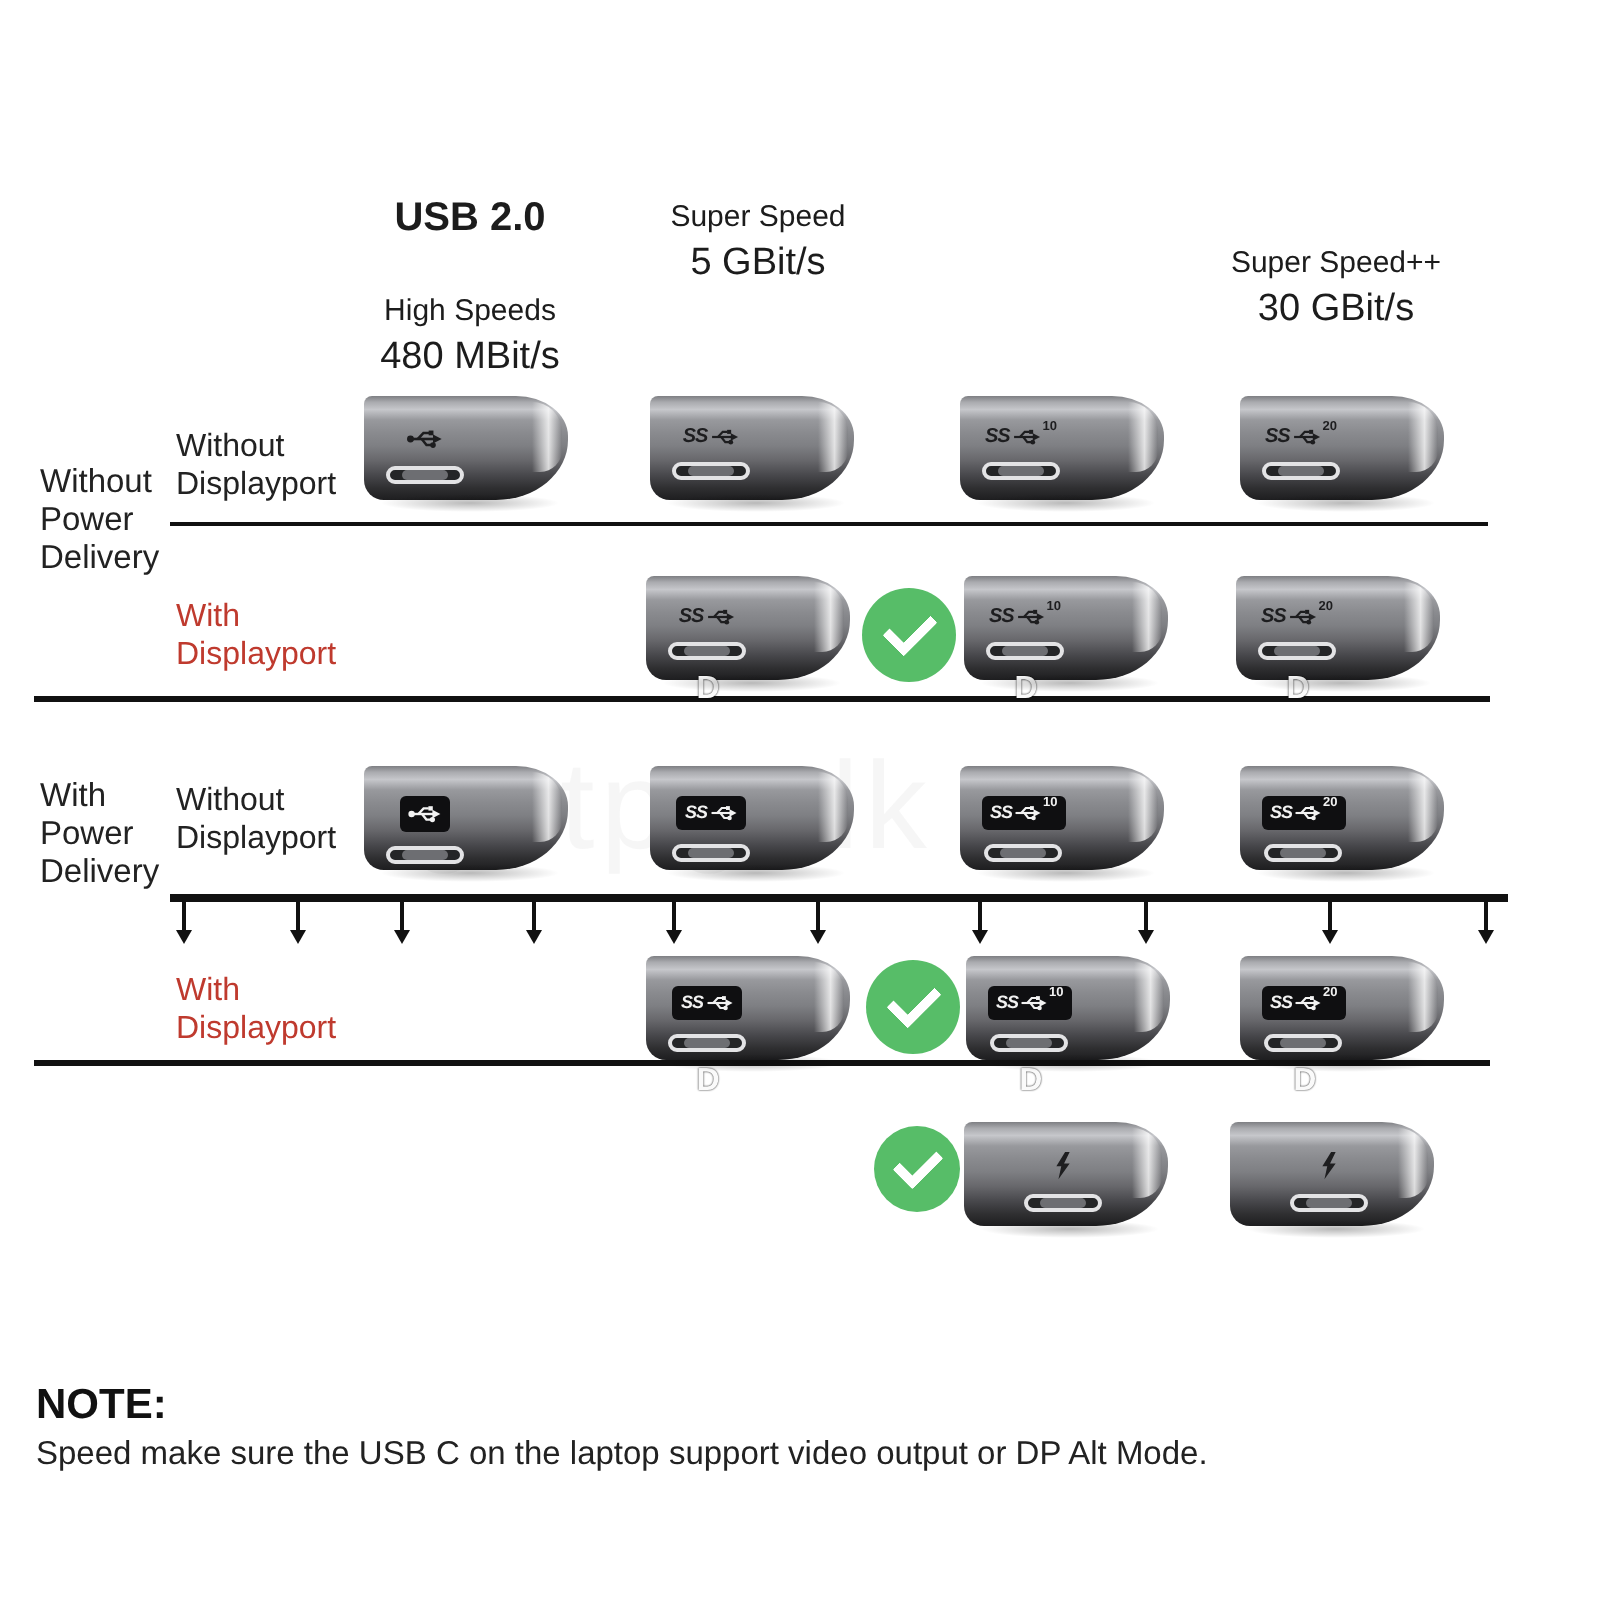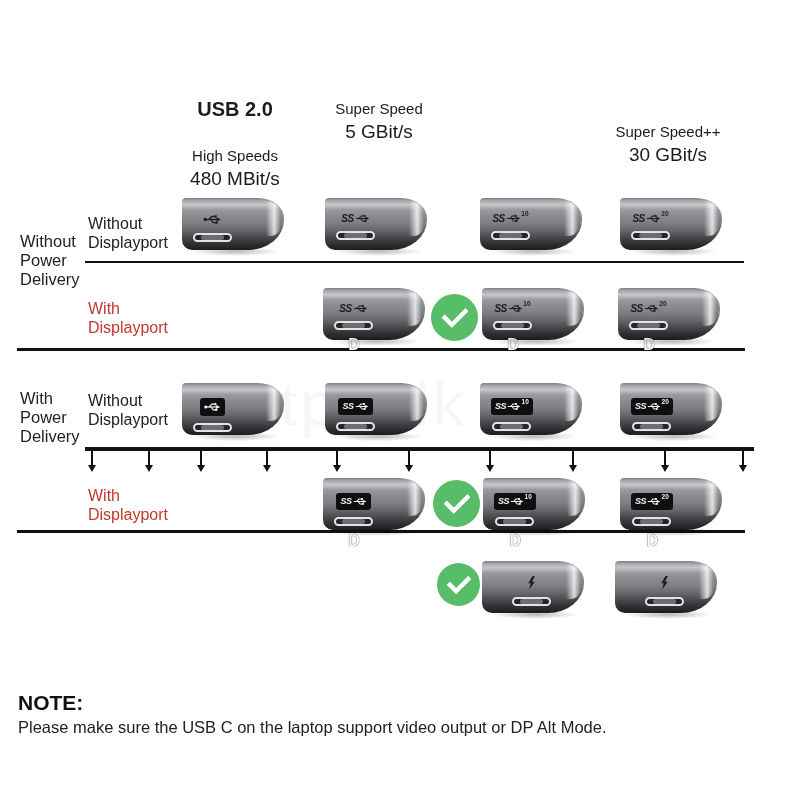--- a/index.html
+++ b/index.html
@@ -431,16 +431,16 @@
           </svg>
       </span>
       <span class="usbc">
           <span class="slot"></span>
         </span>
     </div>
   </div>
 
   <div class="noteblock">
     <div class="nhead">NOTE:</div>
-    <div class="nbody">Please make sure the USB C on the laptop support video output or DP Alt Mode.</div>
+    <div class="nbody">Speed make sure the USB C on the laptop support video output or DP Alt Mode.</div>
   </div>
 
 </div>
 
 </body></html>

